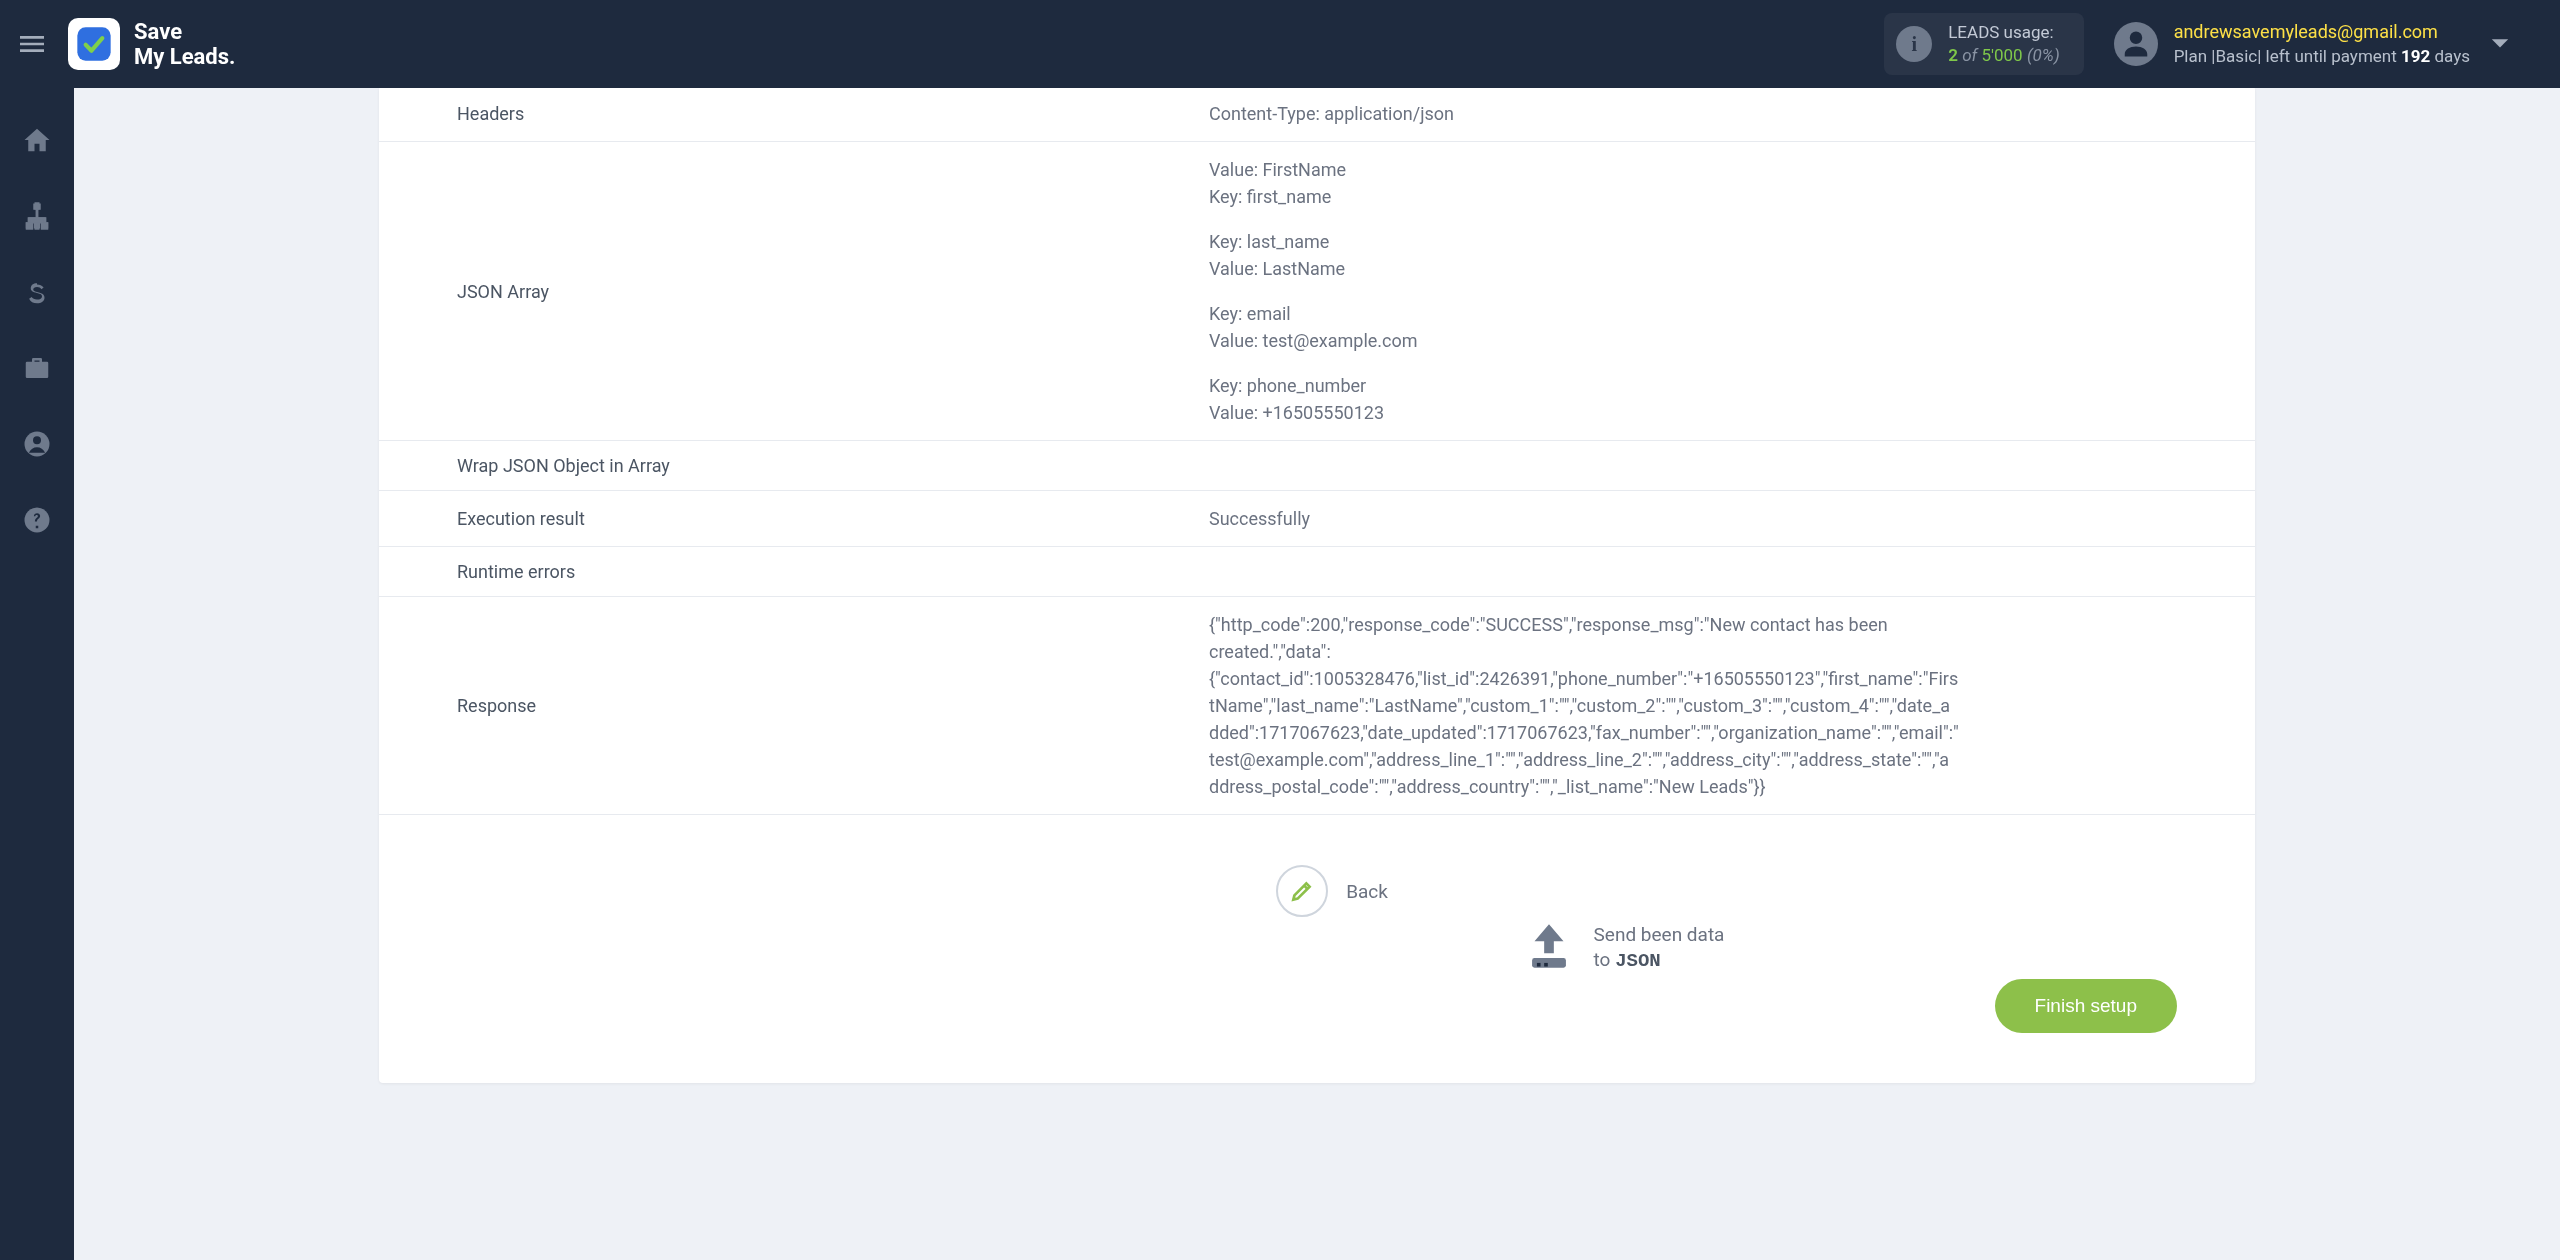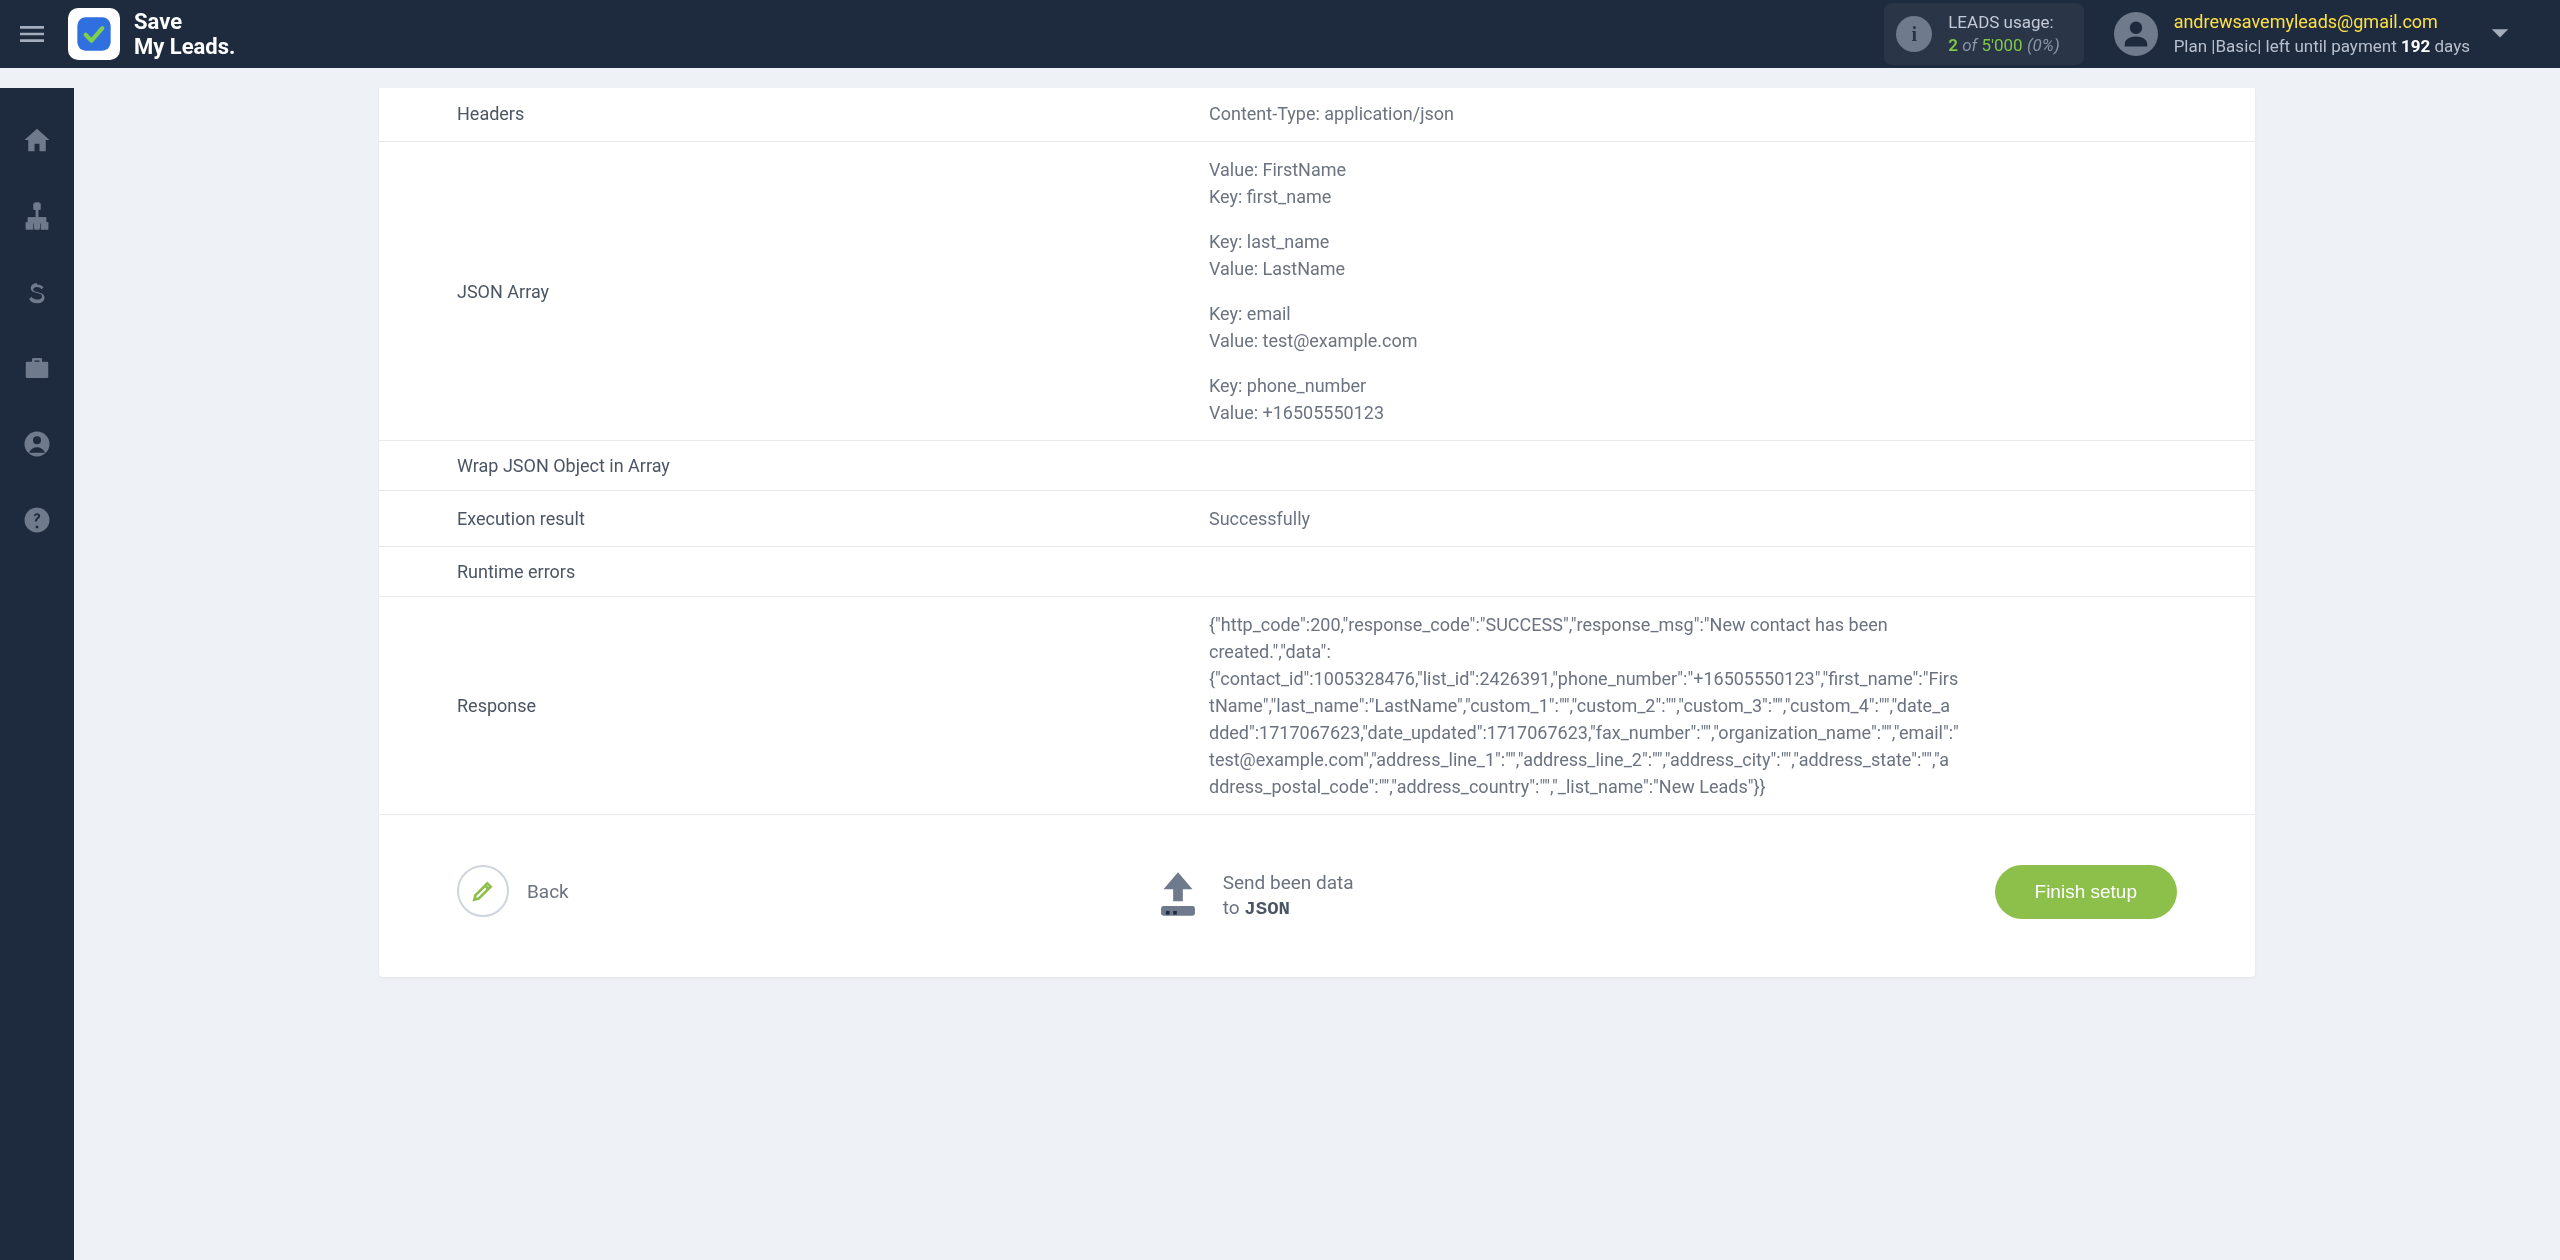--- a/index.html
+++ b/index.html
@@ -8,21 +8,21 @@
       background: #eef1f6;
       color: #495057;
       font-size: 15px;
       width: 2560px;
       height: 1260px;
       overflow: hidden;
     }
 
     
     .topbar {
-      height: 68px;
+      height: 88px;
       background: #1e2a3e;
       display: flex;
       align-items: center;
       padding: 0 20px 0 10px;
       position: relative;
       z-index: 10;
     }
     .hamburger {
       width: 44px;
       height: 44px;
@@ -177,22 +177,23 @@
     .kv-group:last-child { margin-bottom: 0; }
     .kv-line {}
 
     .response-cell {
       max-width: 810px;
     }
 
     
     .actions {
       display: flex;
-      align-items: flex-start;
-      padding: 50px 78px 0 78px;
+      align-items: center;
+      padding: 50px 78px 0 108px;
+      flex-direction: column;
     }
     .back-wrap {
       display: flex; align-items: center; gap: 18px;
       cursor: pointer;
     }
     .circle-btn {
       width: 52px; height: 52px;
       border: 2px solid #cfd5dd;
       border-radius: 50%;
       display: flex; align-items: center; justify-content: center;

